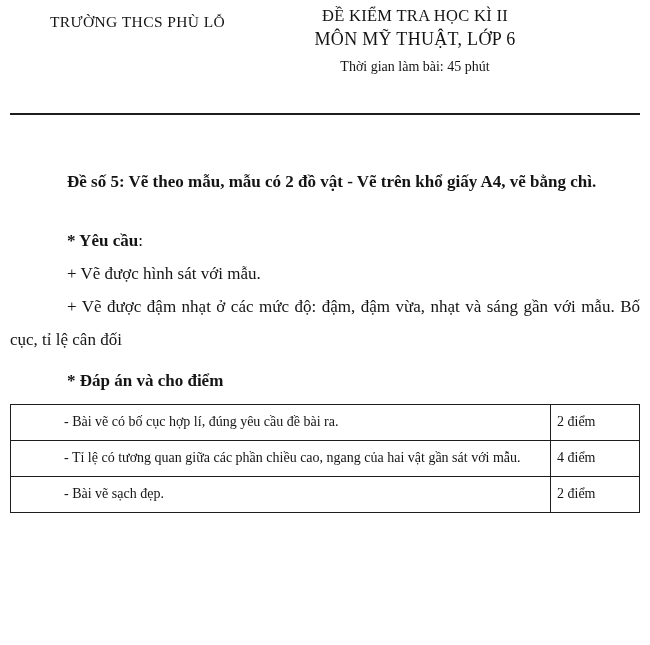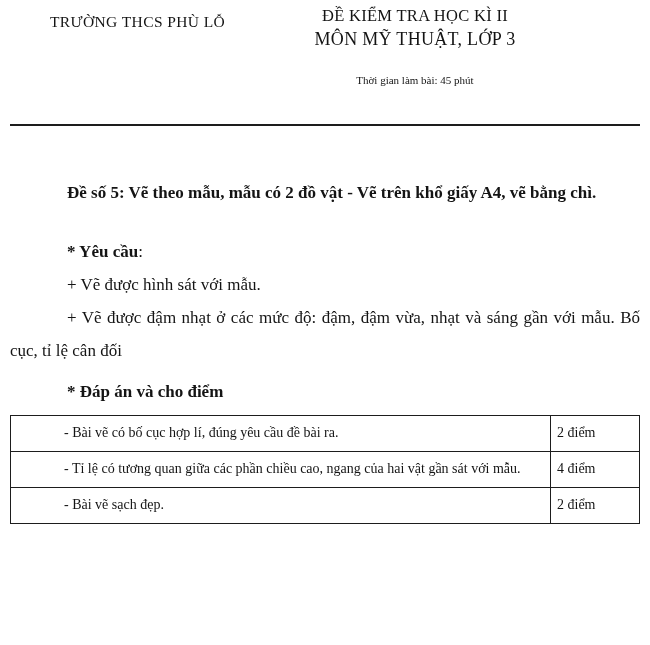--- a/index.html
+++ b/index.html
@@ -40,22 +40,22 @@
   .exam-line1 {
     font-size: 16.5px;
     letter-spacing: 0.3px;
   }
   .exam-line2 {
     font-size: 18px;
     margin-top: 3px;
     letter-spacing: 0.3px;
   }
   .exam-line3 {
-    font-size: 11px;
-    margin-top: 24px;
+    font-size: 14px;
+    margin-top: 9px;
   }
   hr.rule {
     border: none;
     border-top: 2px solid #1d1d1d;
     margin: 38px 0 0 0;
   }
   p {
     margin: 0;
     font-size: 17px;
     line-height: 33px;
@@ -106,21 +106,21 @@
 <body>
 
 <div class="page">
 
   <div class="header">
     <div class="header-left">
       <div>TRƯỜNG THCS PHÙ LỖ</div>
     </div>
     <div class="header-right">
       <div class="exam-line1">ĐỀ KIỂM TRA HỌC KÌ II</div>
-      <div class="exam-line2">MÔN MỸ THUẬT, LỚP 3</div>
+      <div class="exam-line2">MÔN MỸ THUẬT, LỚP 6</div>
       <div class="exam-line3">Thời gian làm bài: 45 phút</div>
     </div>
   </div>
 
   <hr class="rule">
 
   <p class="intro">Đề số 5: Vẽ theo mẫu, mẫu có 2 đồ vật - Vẽ trên khổ giấy A4, vẽ bằng chì.</p>
 
   <p class="req-head"><b>* Yêu cầu</b><span>:</span></p>
 

